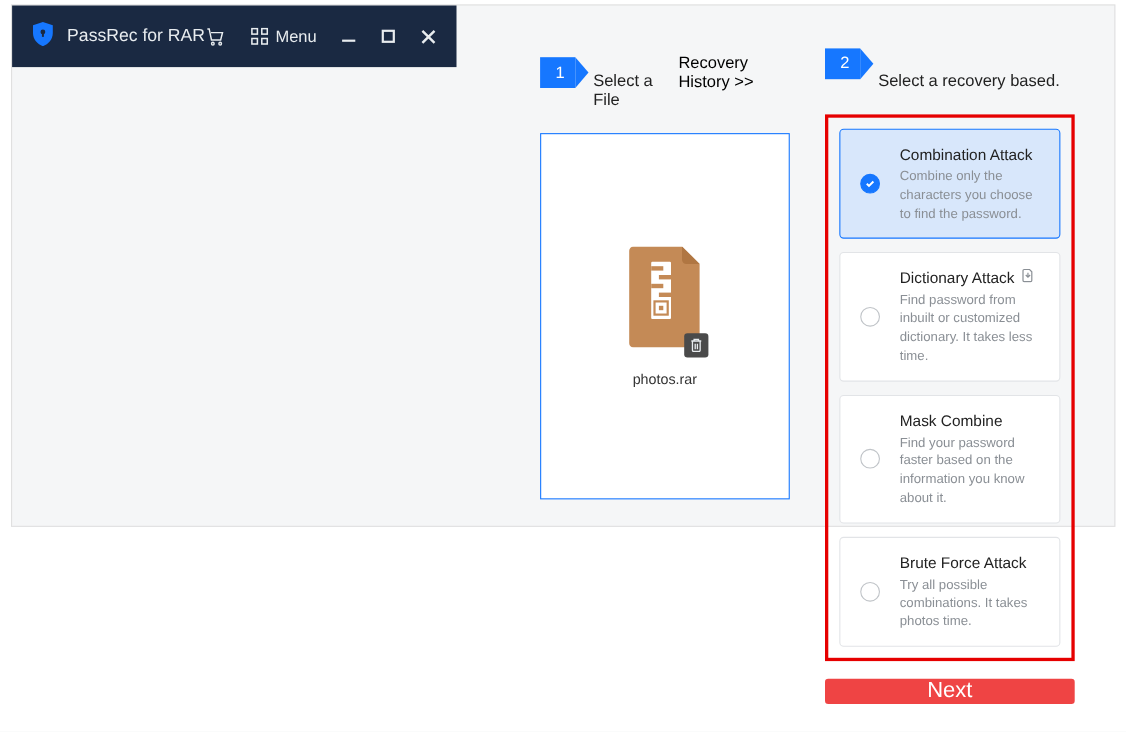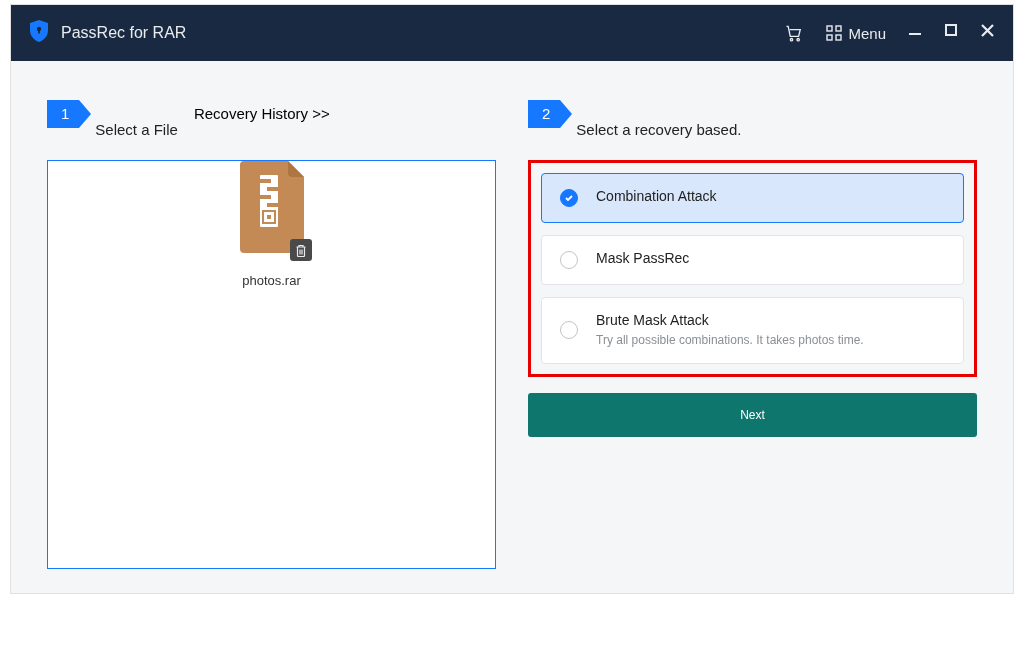--- a/index.html
+++ b/index.html
@@ -5,38 +5,39 @@
   * { box-sizing: border-box; margin: 0; padding: 0; }
   body {
     font-family: -apple-system, "Segoe UI", Arial, sans-serif;
     background: #fff;
     width: 1024px;
     height: 665px;
     overflow: hidden;
   }
   .window {
     width: 1004px;
-    height: 590px;
+    height: 475px;
     margin: 4px 10px;
     background: #f5f6f7;
     border: 1px solid #e0e0e0;
     display: flex;
-    flex-direction: column;
+    flex-direction: row;
+    gap: 40px;
   }
   .titlebar {
     height: 56px;
     background: #1a2942;
     display: flex;
     align-items: center;
     padding: 0 18px;
     color: #fff;
   }
   .titlebar-left { display: flex; align-items: center; gap: 12px; }
   .app-title { font-size: 16px; font-weight: 400; color: #e8ecef; }
-  .titlebar-right { margin-left: auto; display: flex; gap: 22px; }
+  .titlebar-right { margin-left: auto; display: flex; align-items: center; gap: 22px; }
   .menu-group { display: flex; align-items: center; gap: 6px; cursor: pointer; color: #e8ecef; font-size: 15px; }
   .win-ctrl { cursor: pointer; display: inline-flex; }
 
   .content {
     flex: 1;
     padding: 28px 36px 24px 36px;
     display: flex;
     gap: 32px;
   }
   .col { flex: 1; display: flex; flex-direction: column; }
@@ -64,20 +65,21 @@
   .step-title { color: #222; margin-top: 32px; }
   .history-link { color: #000000; cursor: pointer; }
 
   .filebox {
     flex: 1;
     border: 1px solid #1677ff;
     background: #fff;
     display: flex;
     flex-direction: column;
     align-items: center;
+    justify-content: center;
   }
   .file-icon-wrap { position: relative; }
   .file-name { margin-top: 16px; font-size: 13px; color: #333; }
   .delete-btn {
     position: absolute;
     right: -4px;
     bottom: -4px;
     width: 22px;
     height: 22px;
     background: #4a4a4a;
@@ -124,25 +126,25 @@
   .method.selected .radio-circle {
     background: #1677ff;
     border-color: #1677ff;
   }
   .method-title { font-size: 14px; color: #222; margin-bottom: 4px; display: flex; align-items: center; gap: 6px; text-align: right; }
   .method-desc { font-size: 12px; color: #8a8f95; line-height: 1.4; }
 
   .next-btn {
     margin-top: 16px;
     height: 44px;
-    background: #0f766e;
+    background: #ef4444;
     color: #fff;
     border: none;
     border-radius: 3px;
-    font-size: 12px;
+    font-size: 20px;
     cursor: pointer;
   }
 </style>
 </head>
 <body>
 
 <div class="window">
 
   <div class="titlebar">
     <div class="titlebar-left">
@@ -237,34 +239,49 @@
 
         <div class="method selected">
           <span class="radio-circle">
             <svg width="10" height="10" viewBox="0 0 10 10">
                 <path d="M2 5 L4 7 L8 3" stroke="#fff" stroke-width="1.8" fill="none"></path>
               </svg>
           </span>
           <div class="method-title">
               <span>Combination Attack</span>
             </div>
-        </div>
-
+          <div class="method-desc">Combine only the characters you choose to find the password.</div>
+        </div>
 
         <div class="method">
           <span class="radio-circle"></span>
           <div class="method-title">
-              <span>Mask PassRec</span>
-            </div>
+            <span>Dictionary Attack</span>
+            <span>
+              <svg width="13" height="13" viewBox="0 0 13 13" fill="none" stroke="#8a8f95" stroke-width="1.1">
+                  <path d="M3 1 h5 l2 2 v8 a1 1 0 0 1 -1 1 H3 a1 1 0 0 1 -1 -1 V2 a1 1 0 0 1 1 -1 Z"></path>
+                  <path d="M6.5 4 v4 M4.5 6 l2 2 l2 -2"></path>
+                </svg>
+            </span>
+          </div>
+          <div class="method-desc">Find password from inbuilt or customized dictionary. It takes less time.</div>
         </div>
 
         <div class="method">
           <span class="radio-circle"></span>
           <div class="method-title">
-              <span>Brute Mask Attack</span>
+              <span>Mask Combine</span>
+            </div>
+          <div class="method-desc">Find your password faster based on the information you know about it.</div>
+        </div>
+
+        <div class="method">
+          <span class="radio-circle"></span>
+          <div class="method-title">
+              <span>Brute Force Attack</span>
             </div>
           <div class="method-desc">Try all possible combinations. It takes photos time.</div>
         </div>
 
       </div>
 
       <button class="next-btn">Next</button>
     </div>
 
   </div>

